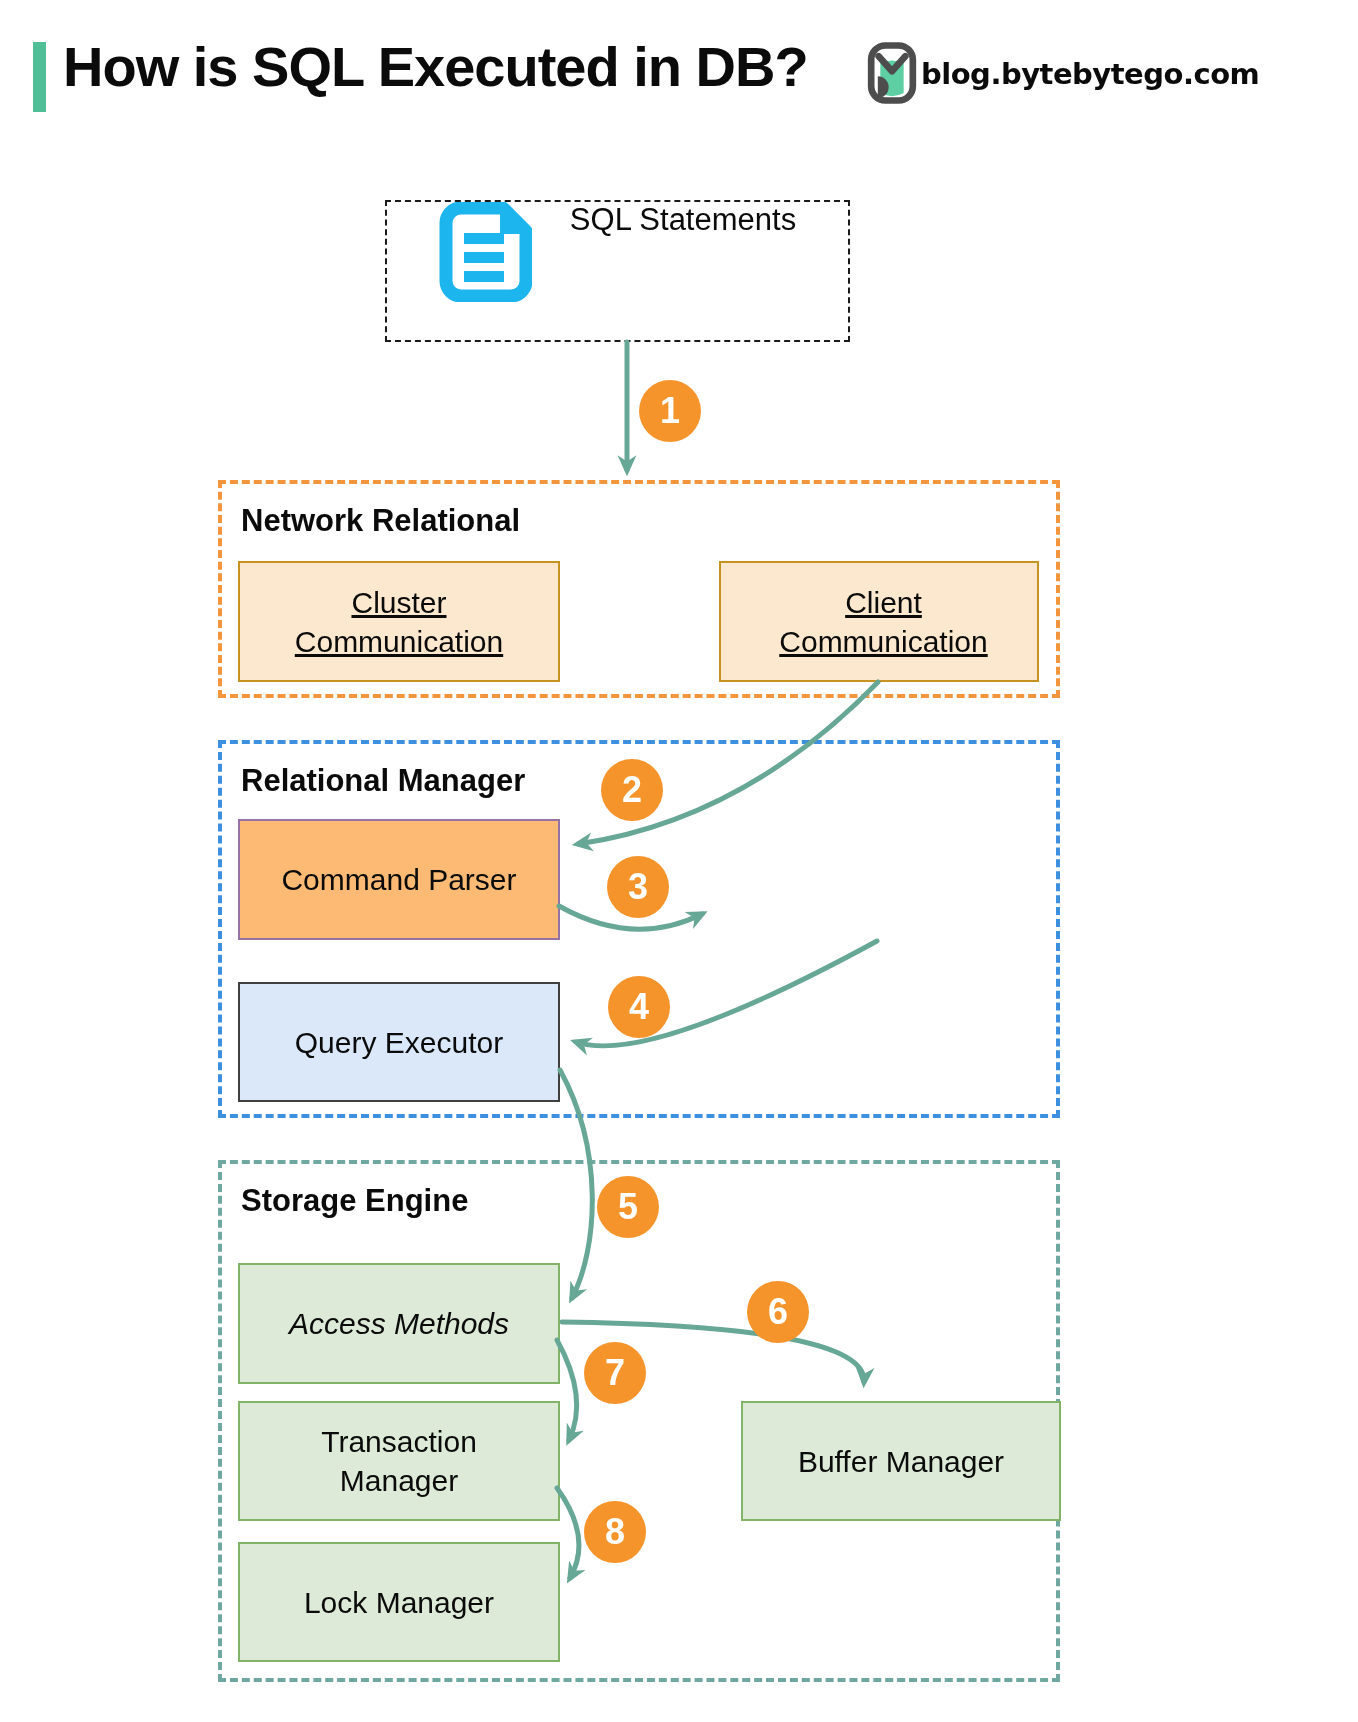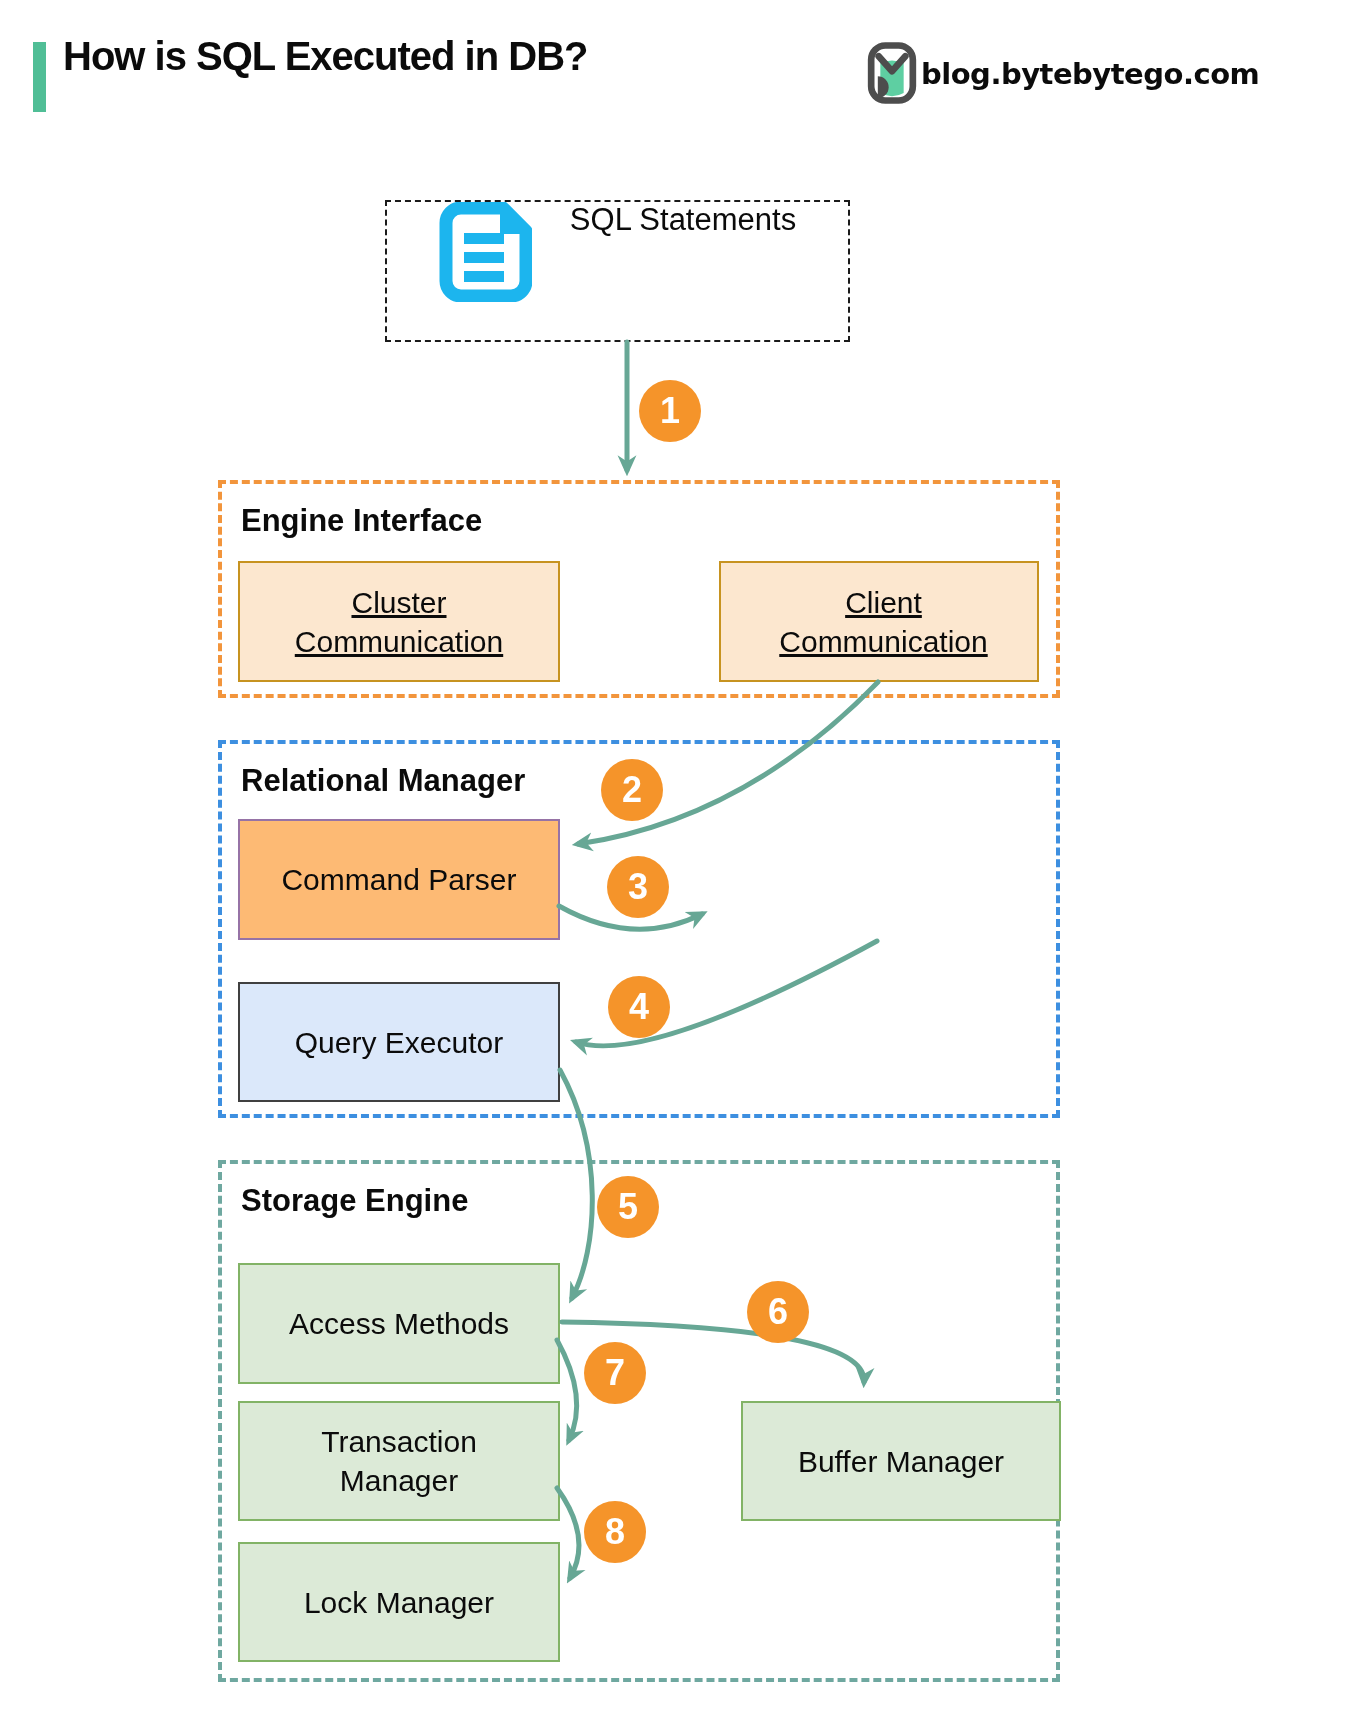--- a/index.html
+++ b/index.html
@@ -1,21 +1,21 @@
 <!DOCTYPE html>
 <html><head>
 <meta charset="utf-8">
 <style>
   html,body{margin:0;padding:0;background:#ffffff;}
   #canvas{position:relative;width:1358px;height:1722px;background:#ffffff;overflow:hidden;
           font-family:"Liberation Sans", sans-serif;color:#111;}
 
   
   .accent-bar{position:absolute;left:33px;top:42px;width:13px;height:70px;background:#50BE96;}
-  .title{position:absolute;left:63px;top:34px;font-size:40px;font-weight:700;letter-spacing:-1px;
+  .title{position:absolute;left:63px;top:34px;font-size:56px;font-weight:700;letter-spacing:-1px;
          color:#0b0b0b;white-space:nowrap;text-align:right;}
   .logo{position:absolute;left:867px;top:41px;}
   .brand{position:absolute;left:921px;top:57px;font-size:29px;font-weight:700;color:#0b0b0b;
          font-family:"DejaVu Sans", sans-serif;letter-spacing:-0.5px;}
 
   
   .sql-box{position:absolute;left:385px;top:200px;width:465px;height:142px;
            border:2px dashed #1a1a1a;box-sizing:border-box;
            display:flex;justify-content:center;gap:38px;}
   .sql-label{font-size:31px;color:#0b0b0b;}
@@ -33,21 +33,21 @@
   .node.orange{background:#FCE7CF;border:2px solid #C79320;text-decoration:underline;}
   .node.purple{background:#fdba74;border:2px solid #9673A6;}
   .node.blue{background:#DBE8FA;border:2px solid #404040;}
   .node.green{background:#DCEAD7;border:2px solid #82B366;}
 
   #n-cluster{left:238px;top:561px;width:322px;height:121px;}
   #n-client{left:719px;top:561px;width:320px;height:121px;padding-left:9px;}
   #n-parser{left:238px;top:819px;width:322px;height:121px;}
   #n-optimizer{left:718px;top:819px;width:322px;height:121px;}
   #n-executor{left:238px;top:982px;width:322px;height:120px;}
-  #n-access{left:238px;top:1263px;width:322px;height:121px;}
+  #n-access{left:238px;top:1263px;width:322px;height:121px;font-style:italic;}
   #n-transaction{left:238px;top:1401px;width:322px;height:120px;}
   #n-buffer{left:719px;top:1401px;width:320px;height:120px;margin-left:22px;}
   #n-lock{left:238px;top:1542px;width:322px;height:120px;}
 
   
   #arrows{position:absolute;left:0;top:0;z-index:5;pointer-events:none;}
 
   
   .badge{position:absolute;width:62px;height:62px;border-radius:50%;background:#F5942A;
          color:#ffffff;font-size:36px;font-weight:700;display:flex;align-items:center;
@@ -87,21 +87,21 @@
         <path d="M61 4 L89 32 L61 32 Z" fill="#1CB5EE"></path>
         <rect x="25" y="31" width="40" height="11" fill="#1CB5EE"></rect>
         <rect x="25" y="50" width="40" height="11" fill="#1CB5EE"></rect>
         <rect x="25" y="69" width="40" height="11" fill="#1CB5EE"></rect>
       </svg>
     </span>
     <span class="sql-label">SQL Statements</span>
   </div>
 
   <div class="section" id="sec-network">
-    <span class="section-label">Engine Interface</span>
+    <span class="section-label">Network Relational</span>
   </div>
   <div class="section" id="sec-relational">
     <span class="section-label">Relational Manager</span>
   </div>
   <div class="section" id="sec-storage">
     <span class="section-label">Storage Engine</span>
   </div>
 
   <div class="node orange" id="n-cluster">Cluster
 Communication</div>

